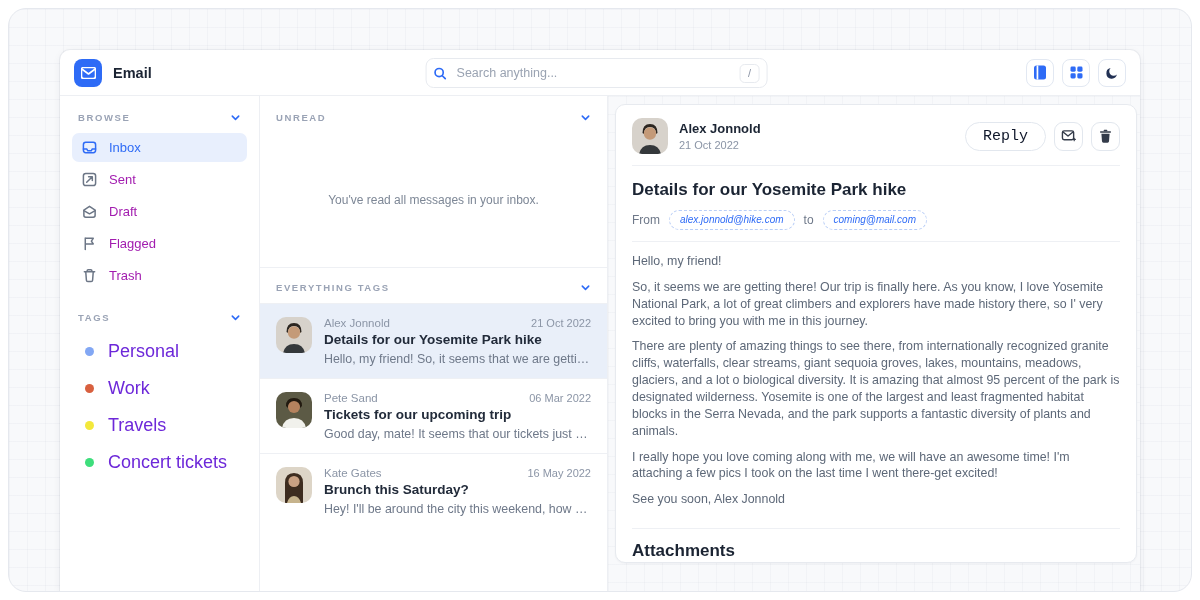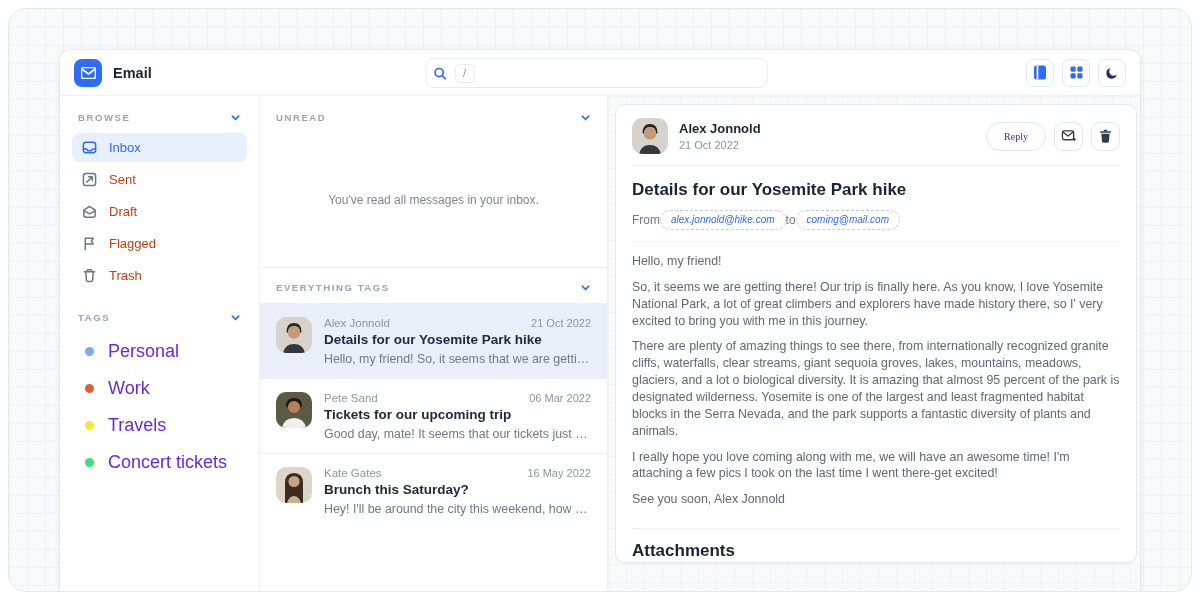--- a/index.html
+++ b/index.html
@@ -58,21 +58,21 @@
   
   .cols { flex:1; display:flex; min-height:0; }
   .sidebar { width:200px; flex:0 0 200px; border-right:1px solid #edeff3; padding:12px 12px; }
   .sechead {
     display:flex; justify-content:space-between; align-items:center;
     padding:4px 6px 2px; margin-bottom:8px;
   }
   .sechead .lbl { font-size:9.5px; font-weight:bold; letter-spacing:1.6px; color:#9aa3b5; }
   .navitem {
     display:flex; align-items:center; gap:12px; padding:7px 10px; margin-bottom:3px;
-    border-radius:7px; font-size:13px; color:#c2410c; cursor:pointer;
+    border-radius:7px; font-size:13px; color:#a21caf; cursor:pointer;
   }
   .navitem.active { background:#e8effd; color:#2e6bf6; }
   .navitem .nicon { display:flex; width:15px; justify-content:center; }
   .navitem svg { stroke:#6c7686; }
   .navitem.active svg { stroke:#2e6bf6; }
   .tags-block { margin-top:18px; }
   .tagitem {
     display:flex; align-items:center; gap:14px; padding:8px 10px 8px 13px;
     font-size:18px; color:#6d28d9; cursor:pointer;
   }
@@ -110,29 +110,29 @@
     height:459px; padding:13px 16px; overflow:hidden;
     box-shadow:0 1px 2px rgba(25,35,60,.04);
     display:flex; flex-direction:column;
   }
   .dhead { display:flex; align-items:center; gap:11px; }
   .dname { font-size:13px; font-weight:bold; color:#1b2433; margin-bottom:3px; }
   .ddate { font-size:11px; color:#8b95a6; }
   .dactions { margin-left:auto; display:flex; gap:8px; align-items:center; }
   .reply-btn {
     height:29px; padding:0 17px; background:#fff; border:1px solid #e2e7ee; border-radius:15px;
-    font-size:10px; color:#4c1d95; font-family:Liberation Serif, serif; cursor:pointer;
+    font-size:15px; color:#0f172a; font-family:Liberation Mono, monospace; cursor:pointer;
   }
   .sqbtn {
     width:29px; height:29px; background:#fff; border:1px solid #e2e7ee; border-radius:9px;
     display:flex; align-items:center; justify-content:center; cursor:pointer; padding:0;
   }
   .hdiv { border:0; border-top:1px solid #eef0f4; margin:11px 0; }
   .subject { font-size:17px; font-weight:bold; color:#1b2433; margin:3px 0 10px; }
-  .fromrow { display:flex; align-items:center; font-size:12px; color:#6e7889; }
+  .fromrow { display:flex; align-items:center; gap:9px; font-size:12px; color:#6e7889; }
   .pill {
     border:1px dashed #b9cef7; border-radius:999px; padding:3px 10px 4px;
     color:#2e6bf6; font-size:10px; cursor:pointer; background:#fff;font-style:italic;
   }
   .bodytext { font-size:12.4px; color:#5d6878; line-height:1.36; }
   .bodytext p { margin:0 0 9px; }
   .attach-label { font-size:17px; font-weight:bold; color:#1b2433; margin:1px 0 9px; }
 </style>
 </head>
 <body>
@@ -147,20 +147,21 @@
             <path d="M1.5 2.5 L7.5 7 L13.5 2.5" fill="none" stroke="#fff" stroke-width="1.6" stroke-linecap="round" stroke-linejoin="round"></path>
           </svg>
       </div>
       <div class="app-title">Email</div>
 
       <div class="search">
         <svg width="13" height="13" viewBox="0 0 14 14">
             <circle cx="6" cy="6" r="4.4" fill="none" stroke="#2e6bf6" stroke-width="1.8"></circle>
             <line x1="9.4" y1="9.4" x2="12.6" y2="12.6" stroke="#2e6bf6" stroke-width="1.8" stroke-linecap="round"></line>
           </svg>
+        <input type="text" placeholder="Search anything..." style="">
         <span class="kbd">/</span>
       </div>
 
       <div class="top-actions">
         <button class="iconbtn">
           <svg width="14" height="15" viewBox="0 0 14 15">
               <rect x="1" y="0.5" width="12" height="14" rx="2.5" fill="#2e6bf6"></rect>
               <rect x="3.6" y="0.5" width="1.7" height="14" fill="#fff"></rect>
             </svg>
         </button>

